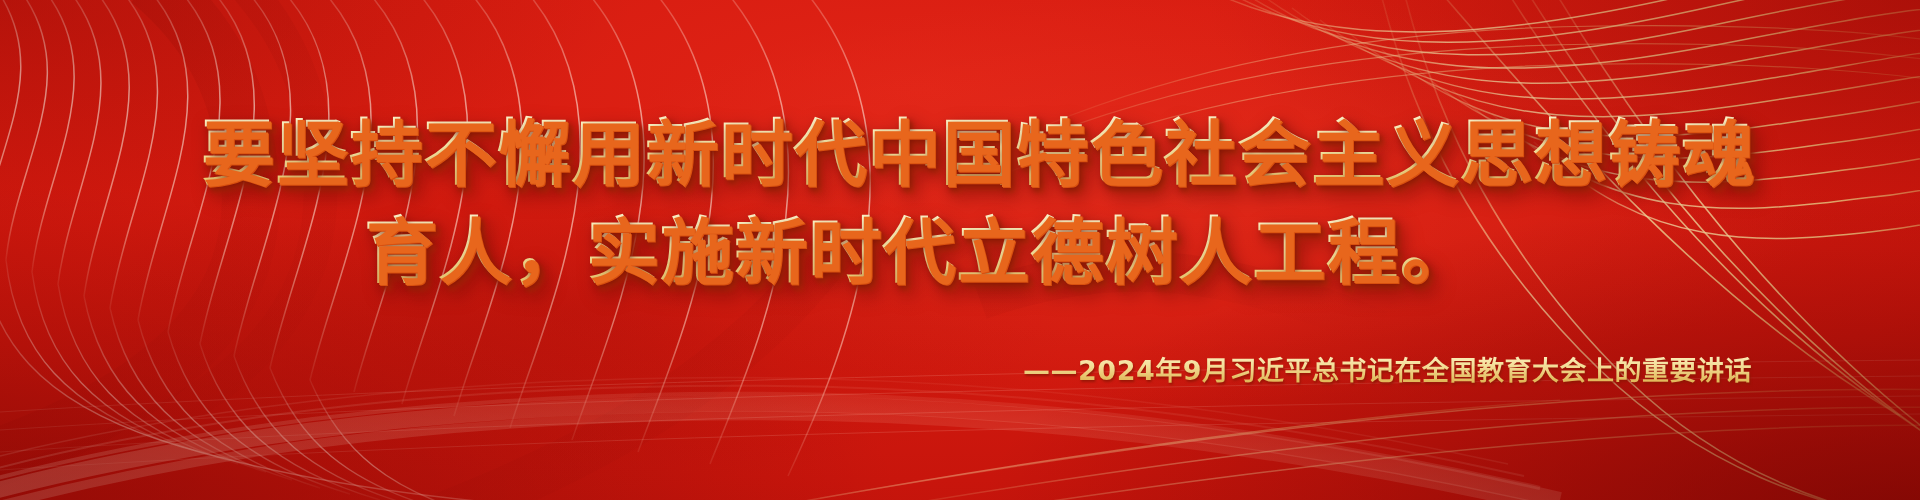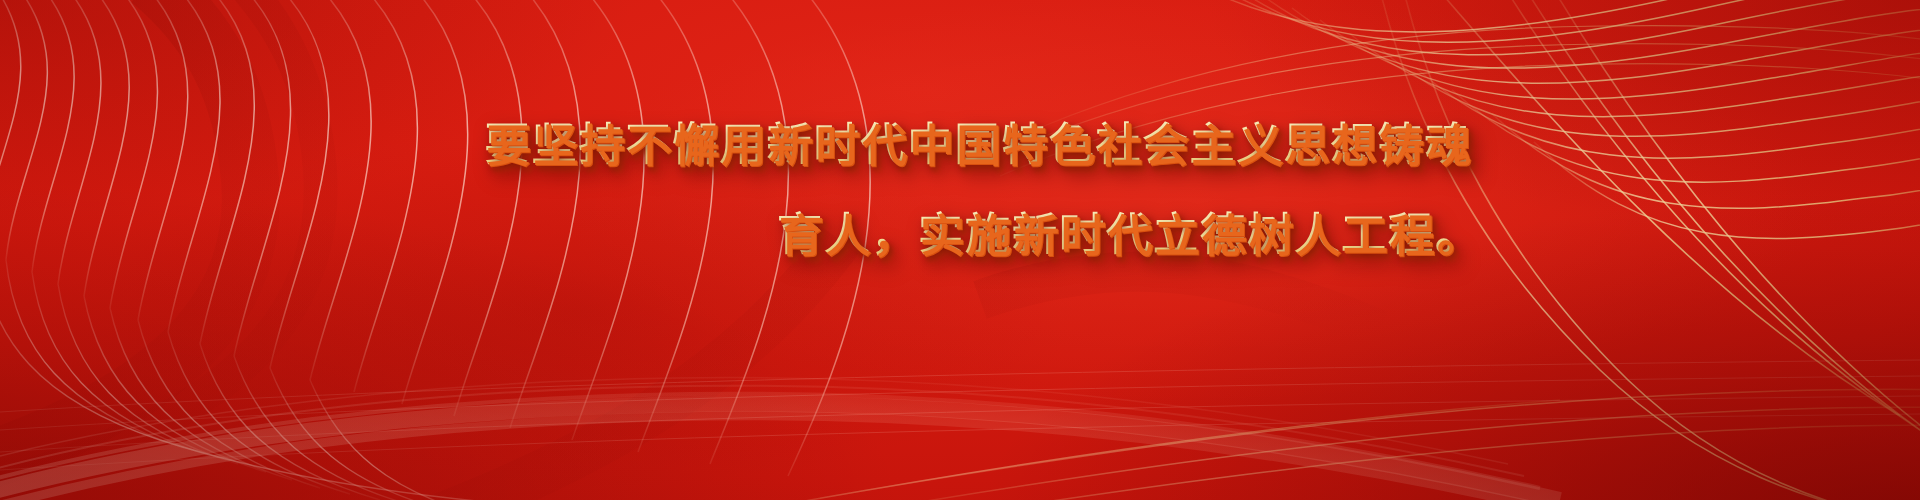--- a/index.html
+++ b/index.html
@@ -62,25 +62,25 @@
   .headline-block {
     position: absolute;
     left: 0;
     top: 96px;
     width: 1920px;
     text-align: center;
   }
   .headline {
     font-family: "DejaVu Sans", "Liberation Sans", sans-serif;
     font-weight: 700;
-    font-size: 45px;
+    font-size: 72px;
     line-height: 82px;
     letter-spacing: 2px;
     color: #f7edb4;
-    margin: 8px;
+    margin: 16px;
     white-space: nowrap;
     text-shadow:
       2px 2px 0 #e8661c,
       3px 3px 0 #d8500f,
       4px 5px 7px rgba(90,6,2,0.58);
     background: linear-gradient(180deg, #fdf6cd 0%, #f6e8a6 42%, #ecd07a 78%, #e6c266 100%);
     -webkit-background-clip: text;
     background-clip: text;
     -webkit-text-fill-color: transparent;
     filter: drop-shadow(3px 4px 2px rgba(178,42,8,0.85)) drop-shadow(4px 6px 9px rgba(85,5,2,0.42));
@@ -244,15 +244,16 @@
 
   <div class="bg-corner-dark"></div>
 
   <div class="content">
 
     <div class="headline-block">
       <div class="headline line-1">要坚持不懈用新时代中国特色社会主义思想铸魂</div>
       <div class="headline line-2">育人，实施新时代立德树人工程。</div>
     </div>
 
+    <div class="attribution">——2024年9月习近平总书记在全国教育大会上的重要讲话</div>
   </div>
 
 </div>
 
 </body></html>

